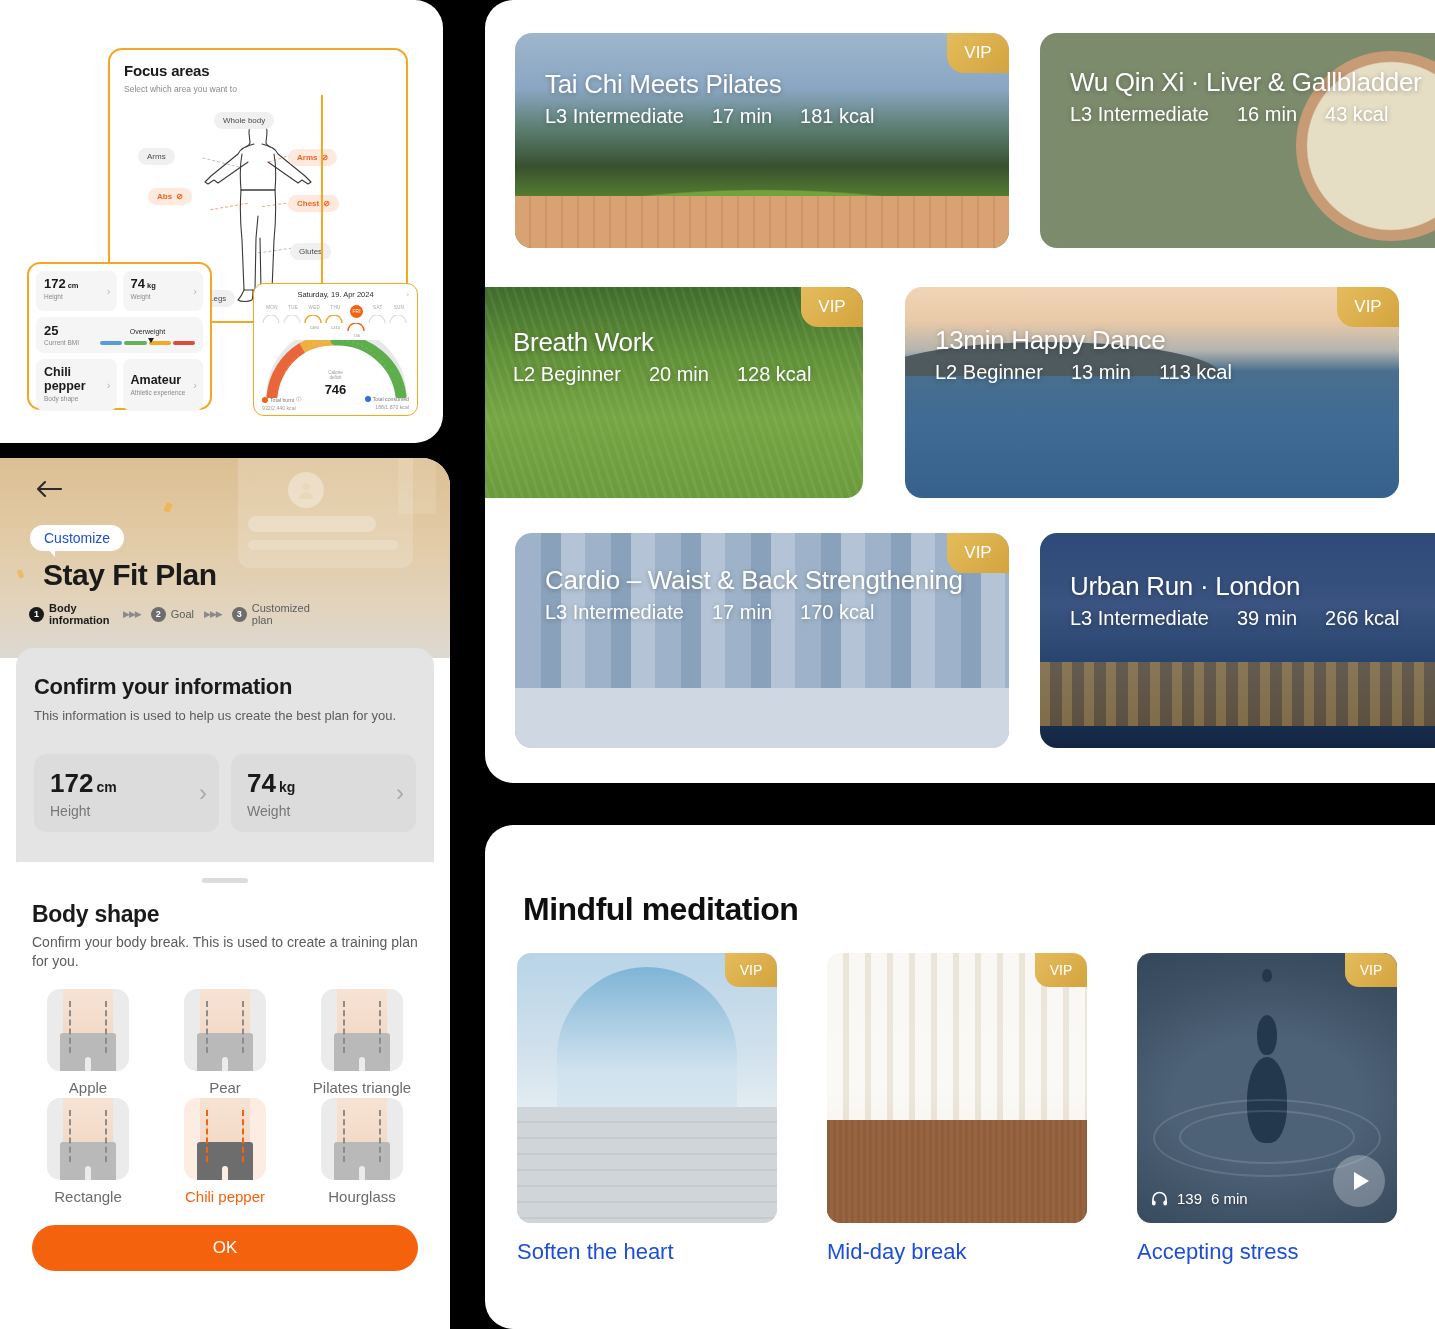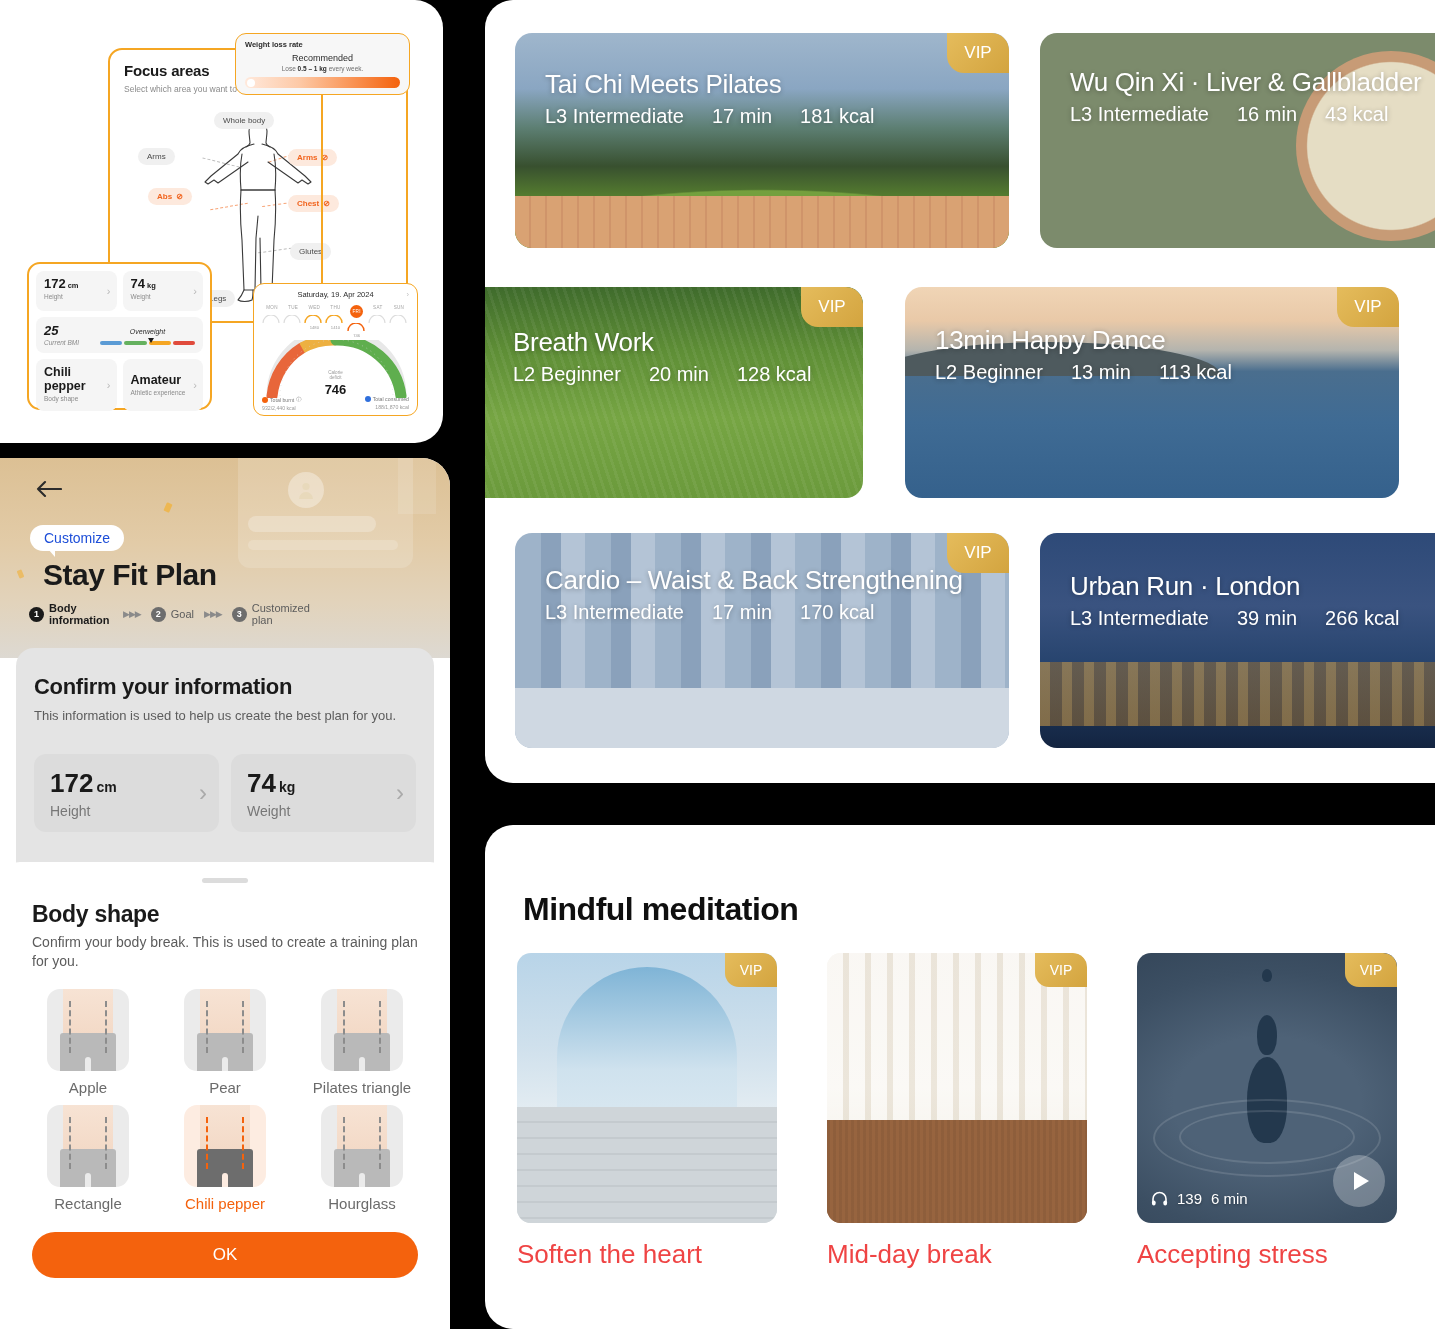--- a/index.html
+++ b/index.html
@@ -64,21 +64,21 @@
   .wlr-knob { position: absolute; left: 2px; top: 1.5px; width: 8px; height: 8px; border-radius: 50%; background: #fff; }
   .wlr-stem { position: absolute; left: 321px; top: 95px; width: 2px; height: 190px; background: #f5a623; }
 
   
   .info-card {
     position: absolute; left: 27px; top: 262px; width: 185px; height: 148px;
     background: #fff; border: 2px solid #f5a623; border-radius: 13px; padding: 7px;
   }
   .info-row { display: flex; gap: 6px; margin-bottom: 6px; }
   .info-tile { background: #f5f5f5; border-radius: 8px; padding: 6px 8px; position: relative; flex: 1; height: 40px; }
-  .info-tile.full { width: 100%; font-style: italic; }
+  .info-tile.full { width: 100%; }
   .info-big { font-size: 13px; font-weight: 700; color: #1a1a1a; line-height: 1.05; }
   .info-big .u { font-size: 7.5px; font-weight: 600; margin-left: 2px; }
   .info-lbl { font-size: 6.5px; color: #8a8a8a; margin-top: 2px; }
   .chev { position: absolute; right: 6px; top: 50%; transform: translateY(-50%); color: #b9b9b9; font-size: 11px; }
   .bmi-tile { height: 36px; display: flex; align-items: center; }
   .bmi-left { width: 56px; }
   .bmi-right { flex: 1; position: relative; padding-top: 2px; }
   .bmi-cat { font-size: 7px; color: #2b2b2b; text-align: center; font-weight: 500; }
   .bmi-bar { display: flex; gap: 2px; margin-top: 6px; }
   .bmi-seg { height: 4px; border-radius: 2px; flex: 1; }
@@ -141,21 +141,21 @@
   .hw-tile { flex: 1; background: #dcdcdc; border-radius: 12px; padding: 14px 16px; position: relative; height: 78px; }
   .hw-big { font-size: 26px; font-weight: 700; color: #1a1a1a; }
   .hw-big .u { font-size: 14px; font-weight: 600; margin-left: 3px; }
   .hw-lbl { font-size: 14px; color: #777; margin-top: 4px; }
   .hw-chev { position: absolute; right: 12px; top: 50%; transform: translateY(-50%); color: #aaa; font-size: 24px; font-weight: 300; }
 
   .sheet-shape { position: absolute; left: 0; top: 862px; width: 450px; height: 467px; background: #fff; border-radius: 20px 20px 0 0; padding: 16px 32px 0; }
   .grabber { width: 46px; height: 5px; border-radius: 3px; background: #dcdcdc; margin: 0 auto 18px; }
   .bs-h1 { font-size: 23px; font-weight: 700; color: #1a1a1a; letter-spacing: -.3px; }
   .bs-p { font-size: 14px; color: #5c5c5c; margin-top: 5px; line-height: 1.34; }
-  .bs-grid { display: grid; grid-template-columns: repeat(3, 1fr); gap: 9px 25px; margin-top: 18px; }
+  .bs-grid { display: grid; grid-template-columns: repeat(3, 1fr); gap: 2px 25px; margin-top: 18px; }
   .bs-item { text-align: center; cursor: pointer; }
   .bs-img { width: 82px; height: 82px; border-radius: 13px; background: #ebebeb; margin: 0 auto; position: relative; overflow: hidden; }
   .bs-img .torso { position: absolute; left: 16px; right: 16px; top: 0; height: 48px; background: linear-gradient(180deg,#f7e3d4,#f3d9c6); border-radius: 0 0 4px 4px; }
   .bs-img .hips { position: absolute; left: 13px; right: 13px; bottom: 0; height: 38px; background: #b9b9b9; border-radius: 3px 3px 0 0; }
   .bs-img .gap { position:absolute; left:50%; bottom:0; width:6px; height:14px; background:#ebebeb; transform:translateX(-50%); border-radius:3px 3px 0 0;}
   .bs-img .dl, .bs-img .dr { position: absolute; top: 12px; height: 52px; border-left: 2px dashed #8c8c8c; }
   .bs-img .dl { left: 22px; } .bs-img .dr { right: 22px; }
   .bs-item.sel .bs-img { background: #fdece1; }
   .bs-item.sel .bs-img .gap { background:#fdece1; }
   .bs-item.sel .bs-img .hips { background: #6d6d6d; }
@@ -209,21 +209,21 @@
       background: repeating-linear-gradient(90deg, rgba(255,255,255,.55) 0 16px, rgba(226,218,204,.5) 16px 22px); }
   .med-2::after { content:""; position:absolute; left:0; right:0; bottom:0; height:38%;
       background: repeating-linear-gradient(90deg, rgba(0,0,0,.06) 0 3px, transparent 3px 6px), #97643f; }
   .med-3 { background: radial-gradient(ellipse 120% 80% at 50% 55%, #4e6277 0 30%, #3c4f63 60%, #2e3f52 100%); }
   .med-3 .drop { position:absolute; left:50%; transform:translateX(-50%); background:#23384d; border-radius:50% 50% 45% 45%; }
   .med-3 .ring { position:absolute; left:50%; top:58%; transform:translateX(-50%); border:2px solid rgba(255,255,255,.13); border-radius:50%; }
   .med-meta { position: absolute; left: 14px; bottom: 16px; color: #fff; font-size: 15px; display: flex; align-items: center; gap: 9px; text-shadow: 0 1px 3px rgba(0,0,0,.35); }
   .play-btn { position: absolute; right: 12px; bottom: 16px; width: 52px; height: 52px; border-radius: 50%; background: rgba(255,255,255,.28); display: flex; align-items: center; justify-content: center; }
   .play-tri { width: 0; height: 0; border-left: 15px solid #fff; border-top: 9px solid transparent; border-bottom: 9px solid transparent; margin-left: 4px; }
   .med-vip { position: absolute; right: 0; top: 0; width: 52px; height: 34px; background: linear-gradient(135deg,#e5bc5c,#d3a43f); border-radius: 0 14px 0 14px; color: #fff; font-size: 14px; display: flex; align-items: center; justify-content: center; }
-  .med-lbl { font-size: 26px; color: #ef4444; margin-top: 16px; }
+  .med-lbl { font-size: 22px; color: #1d4ed8; margin-top: 16px; }
 
   svg { display: block; }
 </style>
 </head>
 <body>
 
 <div class="panel" id="panel-features">
 
   <div class="focus-card">
     <div class="focus-title">Focus areas</div>
@@ -256,28 +256,20 @@
     <div class="chip chip-arms">Arms</div>
     <div class="chip sel chip-back"><span>Arms</span><span class="tick">⊘</span></div>
     <div class="chip sel chip-chest"><span>Chest</span><span class="tick">⊘</span></div>
     <div class="chip sel chip-abs"><span>Abs</span><span class="tick">⊘</span></div>
     <div class="chip chip-glutes">Glutes</div>
     <div class="chip chip-legs">Legs</div>
   </div>
 
   <div class="wlr-stem"></div>
 
-  <div class="wlr-card">
-    <div class="wlr-title">Weight loss rate</div>
-    <div class="wlr-rec">Recommended</div>
-    <div class="wlr-desc"><span>Lose </span><b>0.5 – 1 kg</b><span> every week.</span></div>
-    <div class="wlr-track">
-        <div class="wlr-knob"></div>
-      </div>
-  </div>
 
   <div class="info-card">
     <div class="info-row">
       <div class="info-tile">
         <div class="info-big"><span>172</span><span class="u">cm</span></div>
         <div class="info-lbl">Height</div>
         <div class="chev">›</div>
       </div>
       <div class="info-tile">
         <div class="info-big"><span>74</span><span class="u">kg</span></div>

